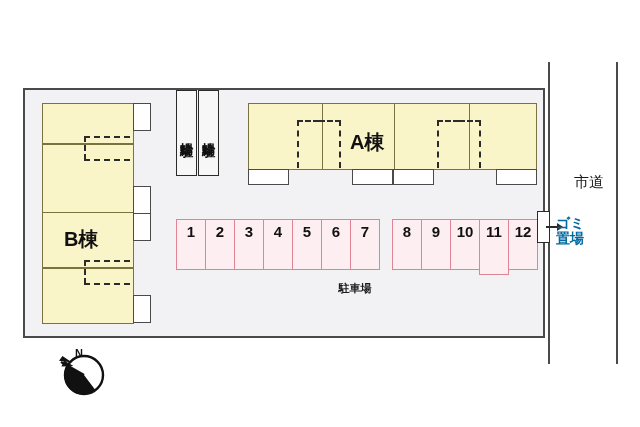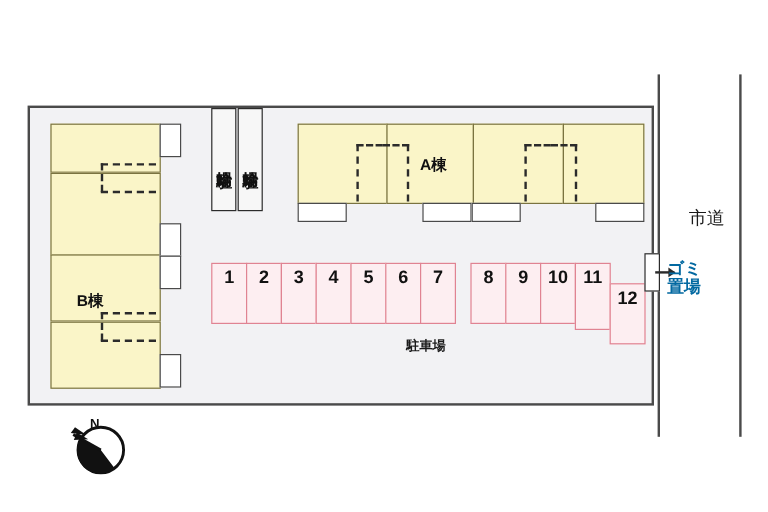--- a/index.html
+++ b/index.html
@@ -54,21 +54,21 @@
 
   
   .bldg {
     position: absolute;
     background: #faf5c8;
     border: 1.5px solid #7a7340;
     box-sizing: border-box;
   }
   .bldg-label {
     position: absolute;
-    font-size: 13px;
+    font-size: 20px;
     font-weight: bold;
     color: #111111;
     white-space: nowrap;
   }
 
   
   .entry-box {
     position: absolute;
     background: #ffffff;
     border: 1.5px solid #4a4a4a;
@@ -202,21 +202,21 @@
 
   <div class="dash dash-h" style="left:84px; top:260px; width:46px;"></div>
   <div class="dash dash-v" style="left:84px; top:260px; height:24px;"></div>
   <div class="dash dash-h" style="left:84px; top:283px; width:46px;"></div>
 
   <div class="entry-box" style="left:133px; top:103px; width:18px; height:28px;"></div>
   <div class="entry-box" style="left:133px; top:186px; width:18px; height:28px;"></div>
   <div class="entry-box" style="left:133px; top:213px; width:18px; height:28px;"></div>
   <div class="entry-box" style="left:133px; top:295px; width:18px; height:28px;"></div>
 
-  <div class="bldg-label" style="left:64px; top:226px;margin-top:16px;">B棟</div>
+  <div class="bldg-label" style="left:64px; top:226px;">B棟</div>
 
   <div class="bike-box" style="left:176px; top:90px; width:21px; height:86px;">
     <span class="bike-label">駐輪場</span>
   </div>
   <div class="bike-box" style="left:198px; top:90px; width:21px; height:86px;">
     <span class="bike-label">駐輪場</span>
   </div>
 
   <div class="bldg" style="left:248px; top:103px; width:75px; height:67px;"></div>
   <div class="bldg" style="left:322px; top:103px; width:73px; height:67px;"></div>
@@ -267,21 +267,21 @@
   </div>
   <div class="stall" style="left:421px; top:219px; width:30px; height:51px;">
     <span class="stall-num">9</span>
   </div>
   <div class="stall" style="left:450px; top:219px; width:30px; height:51px;">
     <span class="stall-num">10</span>
   </div>
   <div class="stall" style="left:479px; top:219px; width:30px; height:56px;">
     <span class="stall-num">11</span>
   </div>
-  <div class="stall" style="left:508px; top:219px; width:30px; height:51px;margin-top:17px;">
+  <div class="stall" style="left:508px; top:219px; width:30px; height:51px;">
     <span class="stall-num">12</span>
   </div>
 
   <div class="parking-label">駐車場</div>
 
   <div class="trash-box"></div>
   <div class="trash-arrow"></div>
   <div class="trash-label">
     <div>ゴミ</div>
     <div>置場</div>

